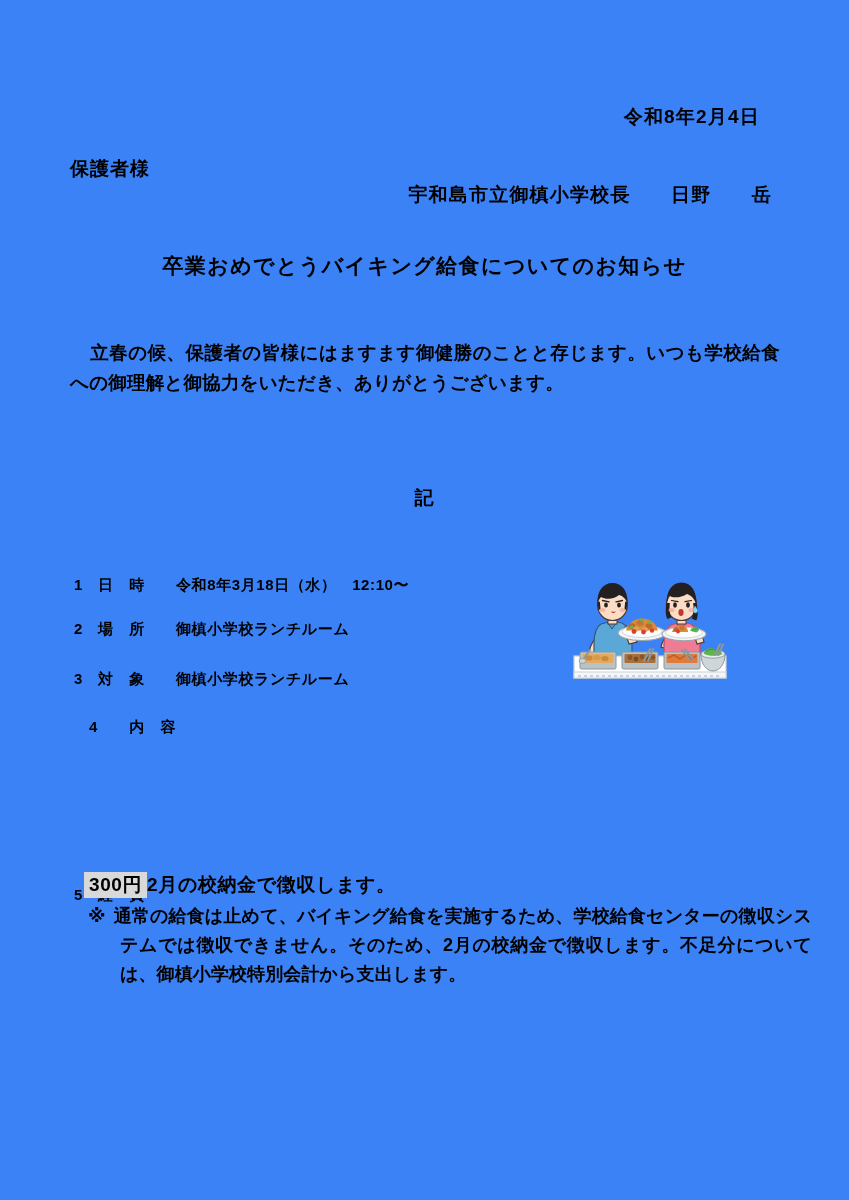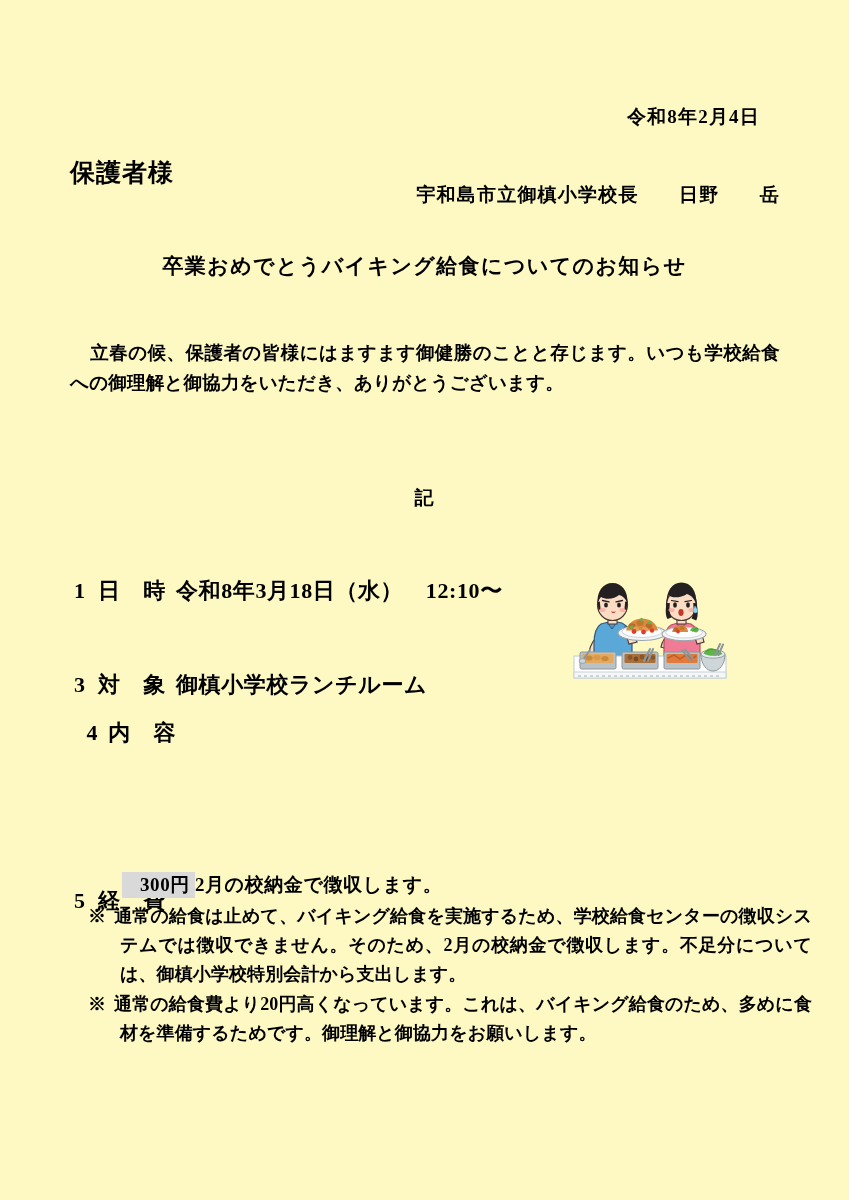--- a/index.html
+++ b/index.html
@@ -11,43 +11,42 @@
     width: 849px;
     height: 1200px;
     position: relative;
     font-family: "Liberation Sans", "DejaVu Sans", sans-serif;
     color: #000000;
     overflow: hidden;
   }
   .page {
     position: absolute;
     inset: 0;
-    background: #fef9c3;
-    font-family: Liberation Serif, serif;
+    background: #3b82f6;
   }
 
   
   .abs { position: absolute; }
 
   .date-line {
     left: 0; top: 104px;
     width: 760px;
     text-align: right;
     font-size: 19px;
     letter-spacing: 1.2px;
     font-weight: 600;
   }
   .recipient {
     left: 70px; top: 156px;
-    font-size: 25px;
+    font-size: 19px;
     letter-spacing: 1px;
     font-weight: 600;
   }
   .sender {
-    left: 8px; top: 182px;
+    left: 0; top: 182px;
     width: 772px;
     text-align: right;
     font-size: 19px;
     letter-spacing: 1.2px;
     font-weight: 600;
   }
   .doc-title {
     left: 0; top: 252px;
     width: 849px;
     text-align: center;
@@ -75,21 +74,21 @@
     width: 849px;
     text-align: center;
     font-size: 19px;
     font-weight: 600;
     letter-spacing: 1px;
   }
 
   
   .item {
     left: 74px;
-    font-size: 22px;
+    font-size: 15px;
     font-weight: 600;
     letter-spacing: 0.6px;
     white-space: pre;
   }
   .item-num { display: inline-block; width: 24px; }
   .item-label { display: inline-block; width: 78px; }
   .item-1 { top: 576px; }
   .item-2 { top: 620px; }
   .item-3 { top: 670px; }
   .item-4 { top: 718px; text-align: right; }
@@ -114,22 +113,21 @@
 
   .fee-line {
     left: 84px; top: 872px;
     font-size: 19px;
     font-weight: 600;
     letter-spacing: 0.6px;
     white-space: pre;
   }
   .fee-amount {
     background: #d9d9d9;
-    padding: 2px 5px 3px 18px;
-    margin-left: 38px;
+    padding: 2px 5px 3px 5px;
   }
 
   .note {
     left: 88px;
     width: 692px;
     font-size: 18px;
     line-height: 29px;
     font-weight: 600;
     letter-spacing: 0.1px;
     text-align: justify;
@@ -161,33 +159,33 @@
 
   <div class="abs para para-1 indent">立春の候、保護者の皆様にはますます御健勝のことと存じます。いつも学校給食への御理解と御協力をいただき、ありがとうございます。</div>
 
   <div class="abs doc-title">卒業おめでとうバイキング給食についてのお知らせ</div>
 
 
   <div class="abs ki">記</div>
 
   <div class="abs item item-1"><span class="item-num">1</span><span class="item-label">日　時</span><span>令和8年3月18日（水）　12:10〜</span></div>
 
+  <div class="abs item item-2"><span class="item-num">2</span><span class="item-label">場　所</span><span>御槙小学校ランチルーム</span></div>
 
   <div class="abs item item-3"><span class="item-num">3</span><span class="item-label">対　象</span><span>御槙小学校ランチルーム</span></div>
 
   <div class="abs item item-4"><span class="item-num">4</span><span class="item-label">内　容</span></div>
 
 
   <div class="abs item item-5"><span class="item-num">5</span><span class="item-label">経　費</span></div>
 
   <div class="abs fee-line"><span class="fee-amount">300円</span><span>2月の校納金で徴収します。</span></div>
 
   <div class="abs note note-1"><span class="note-mark">※</span><span>通常の給食は止めて、バイキング給食を実施するため、学校給食センターの徴収システムでは徴収できません。そのため、2月の校納金で徴収します。不足分については、御槙小学校特別会計から支出します。</span></div>
 
-  <div class="abs note note-2"><span class="note-mark">※</span><span>通常の給食費より20円高くなっています。これは、バイキング給食のため、多めに食材を準備するためです。御理解と御協力をお願いします。</span></div>
 
   <div class="abs illustration">
     <svg viewBox="0 0 160 118" xmlns="http://www.w3.org/2000/svg">
 
       <path d="M30 62 C24 66 20 74 19 80 L26 82 C27 77 31 70 36 67 Z" fill="#fbdcc4" stroke="#4a3a33" stroke-width="1.2"></path>
 
       <path d="M31 52 C26 55 24 62 24 72 L24 84 L62 84 L62 70 C62 60 58 54 52 51 L42 49 Z" fill="#5aa8d8" stroke="#33597a" stroke-width="1.2"></path>
 
       <path d="M37 50 L42 57 L47 50" fill="#4e97c6" stroke="#33597a" stroke-width="1"></path>
 

